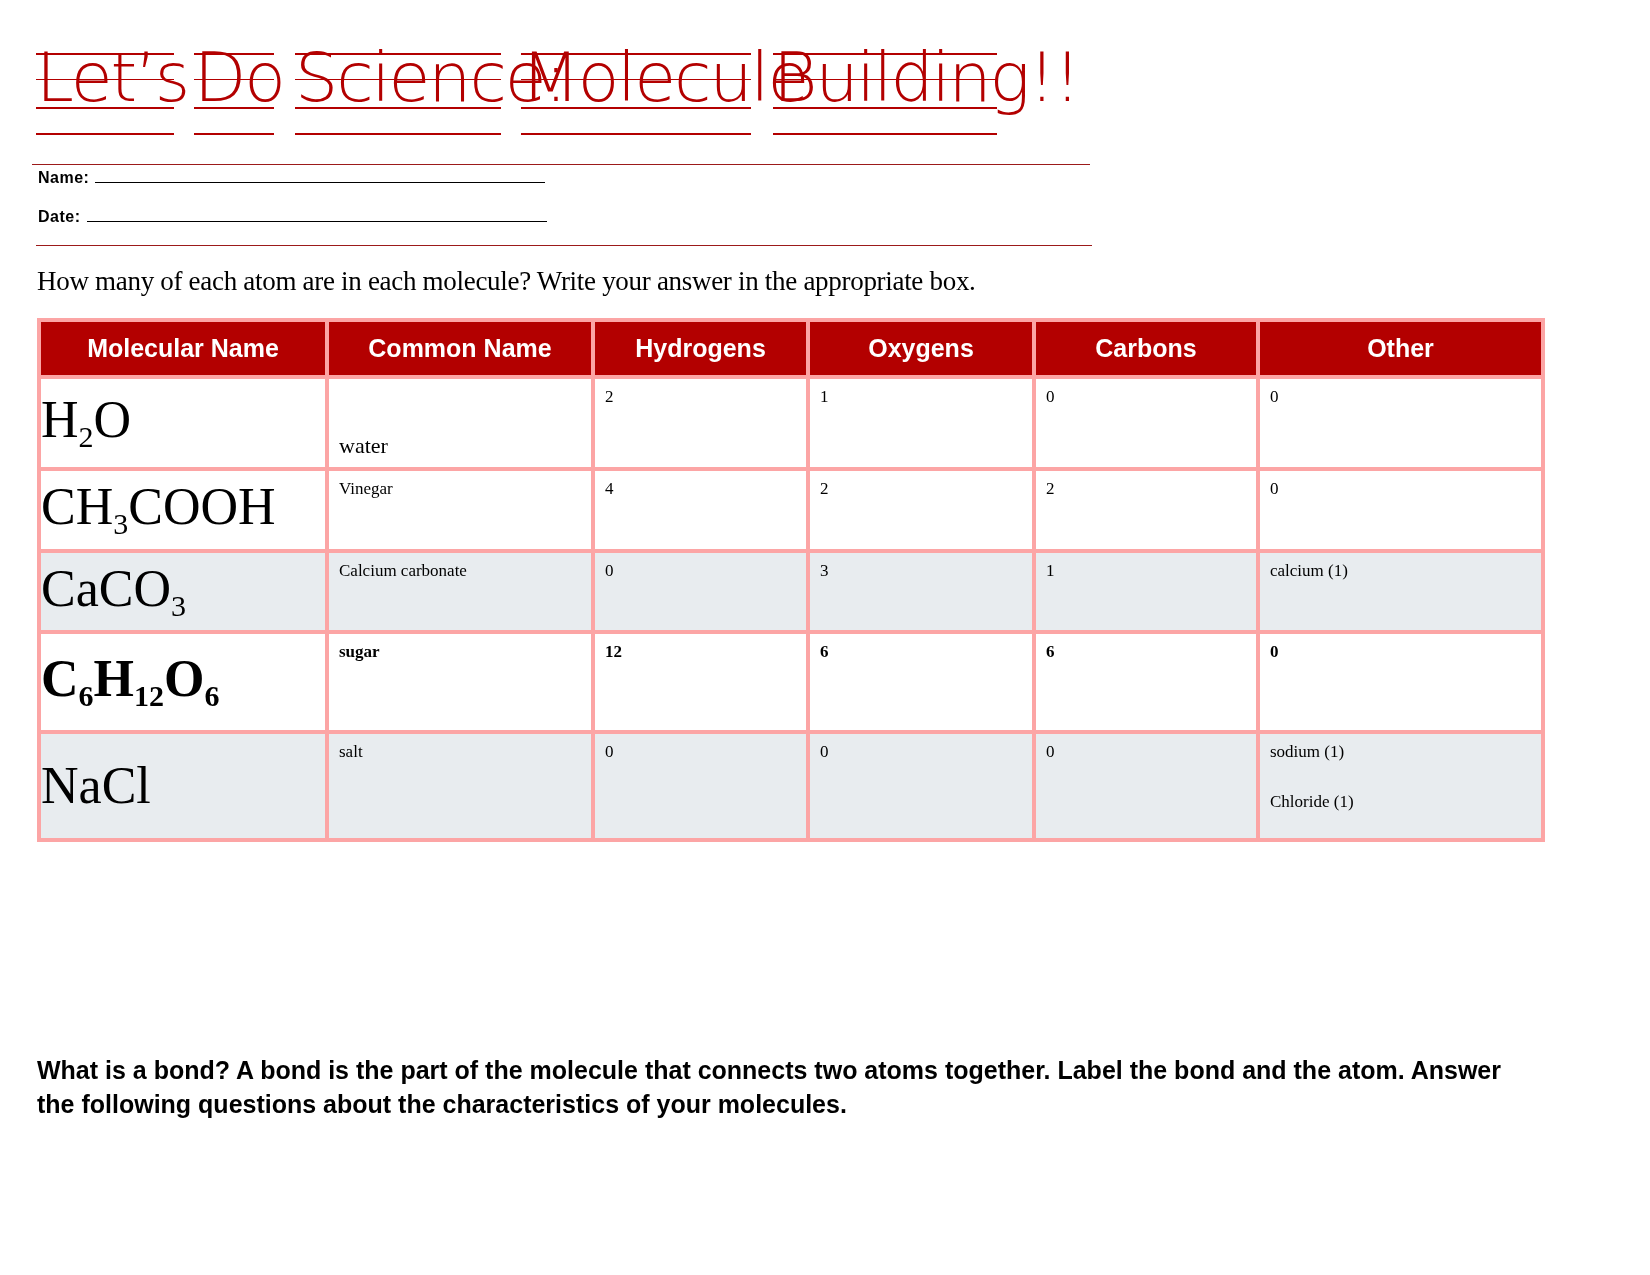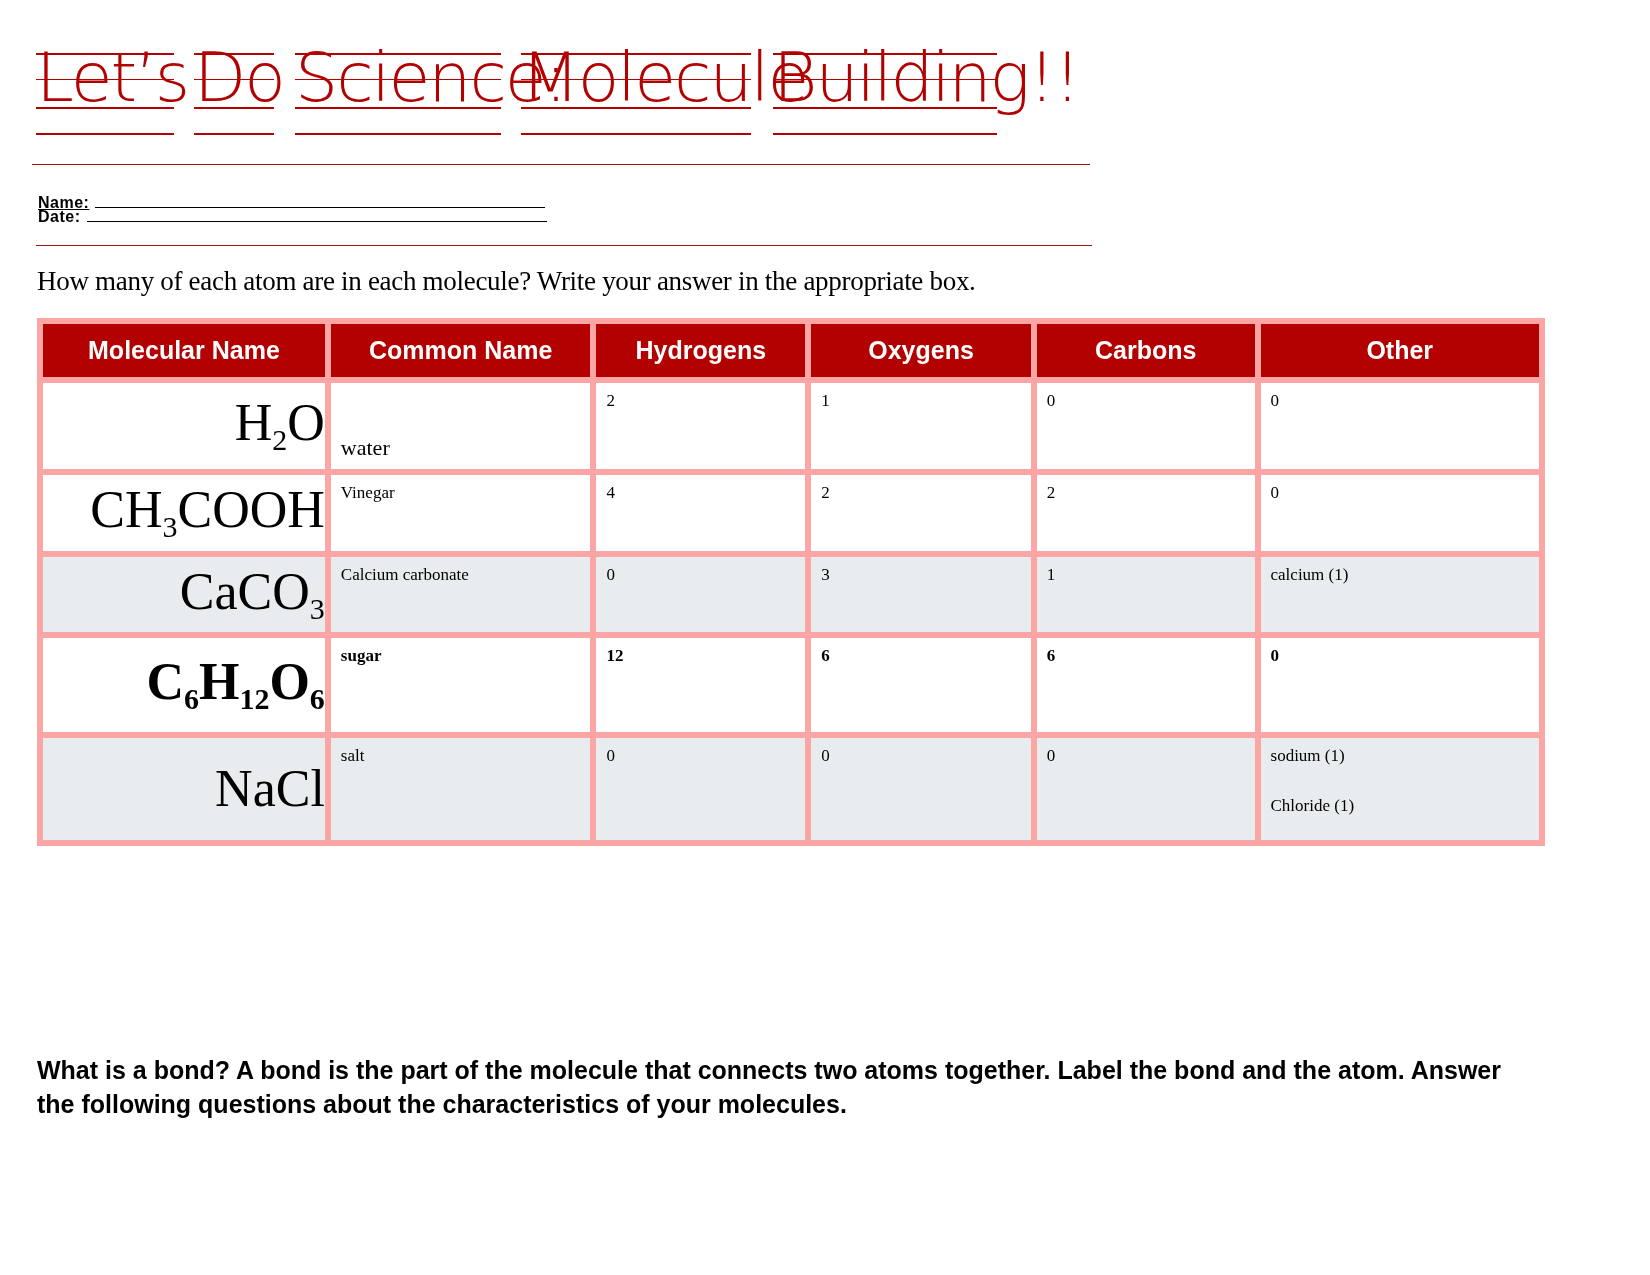--- a/index.html
+++ b/index.html
@@ -10,25 +10,25 @@
   .title-word .l1 { top:3px; }
   .title-word .l2 { top:29px; height:1px; }
   .title-word .l3 { top:57px; }
   .title-word .l4 { top:83px; }
   .title-word .txt { position:absolute; left:0; top:-6px; font-family:"DejaVu Sans", sans-serif; font-weight:300; font-size:68px; color:#b30000; letter-spacing:-2px; white-space:nowrap; line-height:1; }
   .rule-red { position:absolute; height:1px; background:#9c1a1a; }
   .field { position:absolute; left:38px; font-size:16px; font-weight:bold; letter-spacing:0.5px; }
   .field .blank { display:inline-block; border-bottom:1px solid #000; height:12px; vertical-align:baseline; margin-left:6px; }
   .prompt { position:absolute; left:37px; top:266px; font-family:"Liberation Serif", serif; font-size:27px; letter-spacing:-0.3px; }
   table.mol { position:absolute; left:37px; top:318px; border-collapse:collapse; width:1508px; }
-  table.mol th, table.mol td { border:6px solid #fca5a5; }
+  table.mol th, table.mol td { border:4px solid #fca5a5; }
   table.mol th { background:#b30000; color:#fff; font-size:25px; font-weight:bold; height:53px; text-align:center; padding:0; }
   table.mol td { vertical-align:top; font-family:"Liberation Serif", serif; font-size:17px; padding:8px 10px; }
   table.mol tr.shade td { background:#e8ecef; }
-  table.mol td.formula { text-align:right; vertical-align:middle; font-size:52px; padding:0; line-height:1; }
+  table.mol td.formula { text-align:left; vertical-align:middle; font-size:52px; padding:0; line-height:1; }
   .formula sub { font-size:30px; vertical-align:-10px; }
   .bottom { position:absolute; left:37px; top:1053px; width:1490px; font-size:25px; font-weight:bold; line-height:34px; }
 </style>
 </head>
 <body>
 
 <div class="title-wrap">
   <div class="title-word" style="left:0;width:138px;">
     <div class="line l1"></div>
       <div class="line l2"></div>
@@ -61,21 +61,21 @@
     <div class="line l1"></div>
       <div class="line l2"></div>
       <div class="line l3"></div>
       <div class="line l4"></div>
     <span class="txt">Building!!</span>
   </div>
 </div>
 
 <div class="rule-red" style="left:32px;top:164px;width:1058px;"></div>
 
-<div class="field" style="top:194px;text-decoration:underline;">
+<div class="field" style="top:169px;">
   <span>Name:</span><span class="blank" style="width:450px;"></span>
 </div>
 <div class="field" style="top:208px;">
   <span>Date:</span><span class="blank" style="width:460px;"></span>
 </div>
 
 <div class="rule-red" style="left:36px;top:245px;width:1056px;"></div>
 
 <div class="prompt">How many of each atom are in each molecule?  Write your answer in the appropriate box.</div>
 

